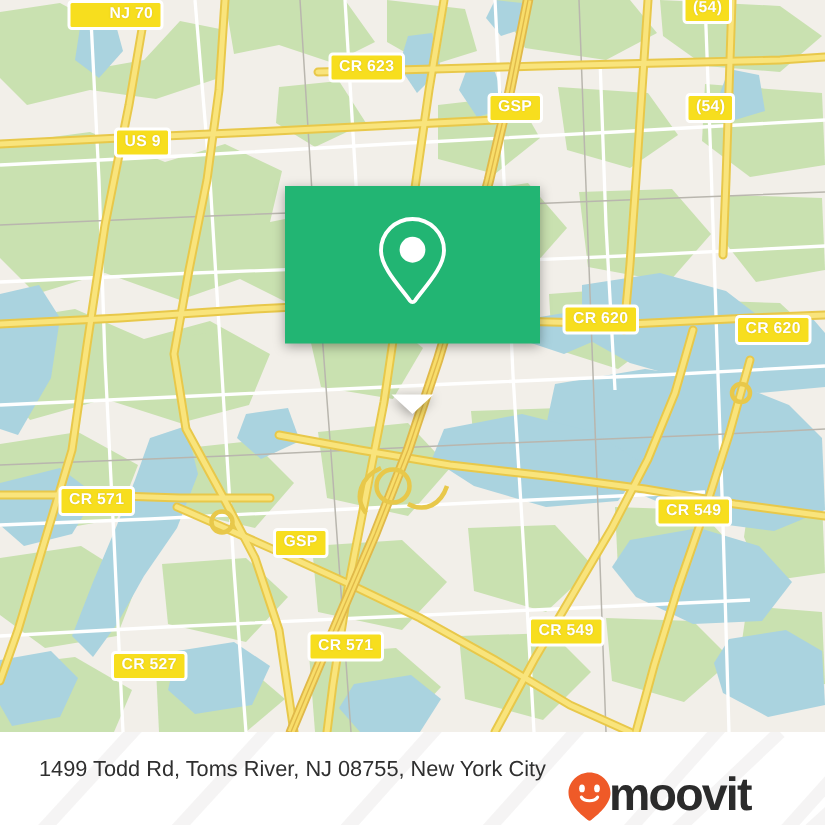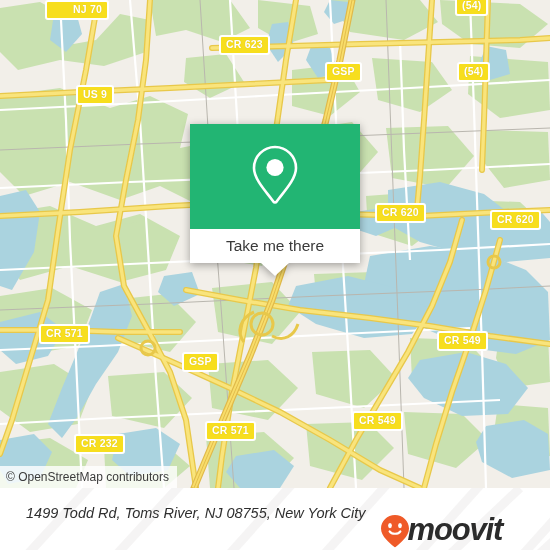--- a/index.html
+++ b/index.html
@@ -118,21 +118,20 @@
     opacity: .5;
   }
   #bottom-content {
     position: relative;
     z-index: 2;
     display: flex;
     align-items: center;
     height: 62px;
     padding: 0 8px 12px 26px;
     box-sizing: border-box;
-    font-style: italic;
   }
   #address-text {
     font-size: 14.5px;
     color: #2f2f2f;
     white-space: nowrap;
     font-family: "Liberation Sans", sans-serif;
   }
   #brand {
     display: flex;
     align-items: flex-start;
@@ -307,38 +306,34 @@
         <div class="shield" style="left: 325px; top: 62px;">GSP</div>
         <div class="shield" style="left: 457px; top: 62px;">(54)</div>
         <div class="shield" style="left: 76px; top: 85px; text-align: right;">US 9</div>
         <div class="shield" style="left: 375px; top: 203px;">CR 620</div>
         <div class="shield" style="left: 490px; top: 210px;">CR 620</div>
         <div class="shield" style="left: 39px; top: 324px;">CR 571</div>
         <div class="shield" style="left: 437px; top: 331px;">CR 549</div>
         <div class="shield" style="left: 182px; top: 352px;">GSP</div>
         <div class="shield" style="left: 352px; top: 411px;">CR 549</div>
         <div class="shield" style="left: 205px; top: 421px;">CR 571</div>
-        <div class="shield" style="left: 74px; top: 434px;">CR 232</div>
+        <div class="shield" style="left: 74px; top: 434px;">CR 527</div>
       </div>
   </div>
 
-  <div id="osm-attrib">© OpenStreetMap contributors</div>
 
   <div id="popup">
     <div id="popup-head" style="background: rgb(34, 181, 115);">
       <span>
         <svg width="52" height="64" viewBox="0 0 52 64" aria-hidden="true">
           <path d="M26 4 C14.4 4 5 13.4 5 25 C5 37 19 50.6 24.4 58.6 A2 2 0 0 0 27.6 58.6
                    C33 50.6 47 37 47 25 C47 13.4 37.6 4 26 4 Z" fill="none" stroke="#ffffff" stroke-width="2.6"></path>
           <circle cx="26" cy="24.5" r="8.6" fill="#ffffff"></circle>
         </svg>
       </span>
-    </div>
-    <div id="popup-foot">
-      <span id="popup-foot-label">Take me there</span>
     </div>
     <div id="popup-tail"></div>
   </div>
 
   <div id="bottom-bar">
     <svg id="bottom-watermark" viewBox="0 0 550 260">
       <g stroke="#eceaea" stroke-width="9" fill="none">
         <path d="M-40,260 L180,20"></path>
         <path d="M40,270 L260,30"></path>
         <path d="M150,275 L360,40"></path>

